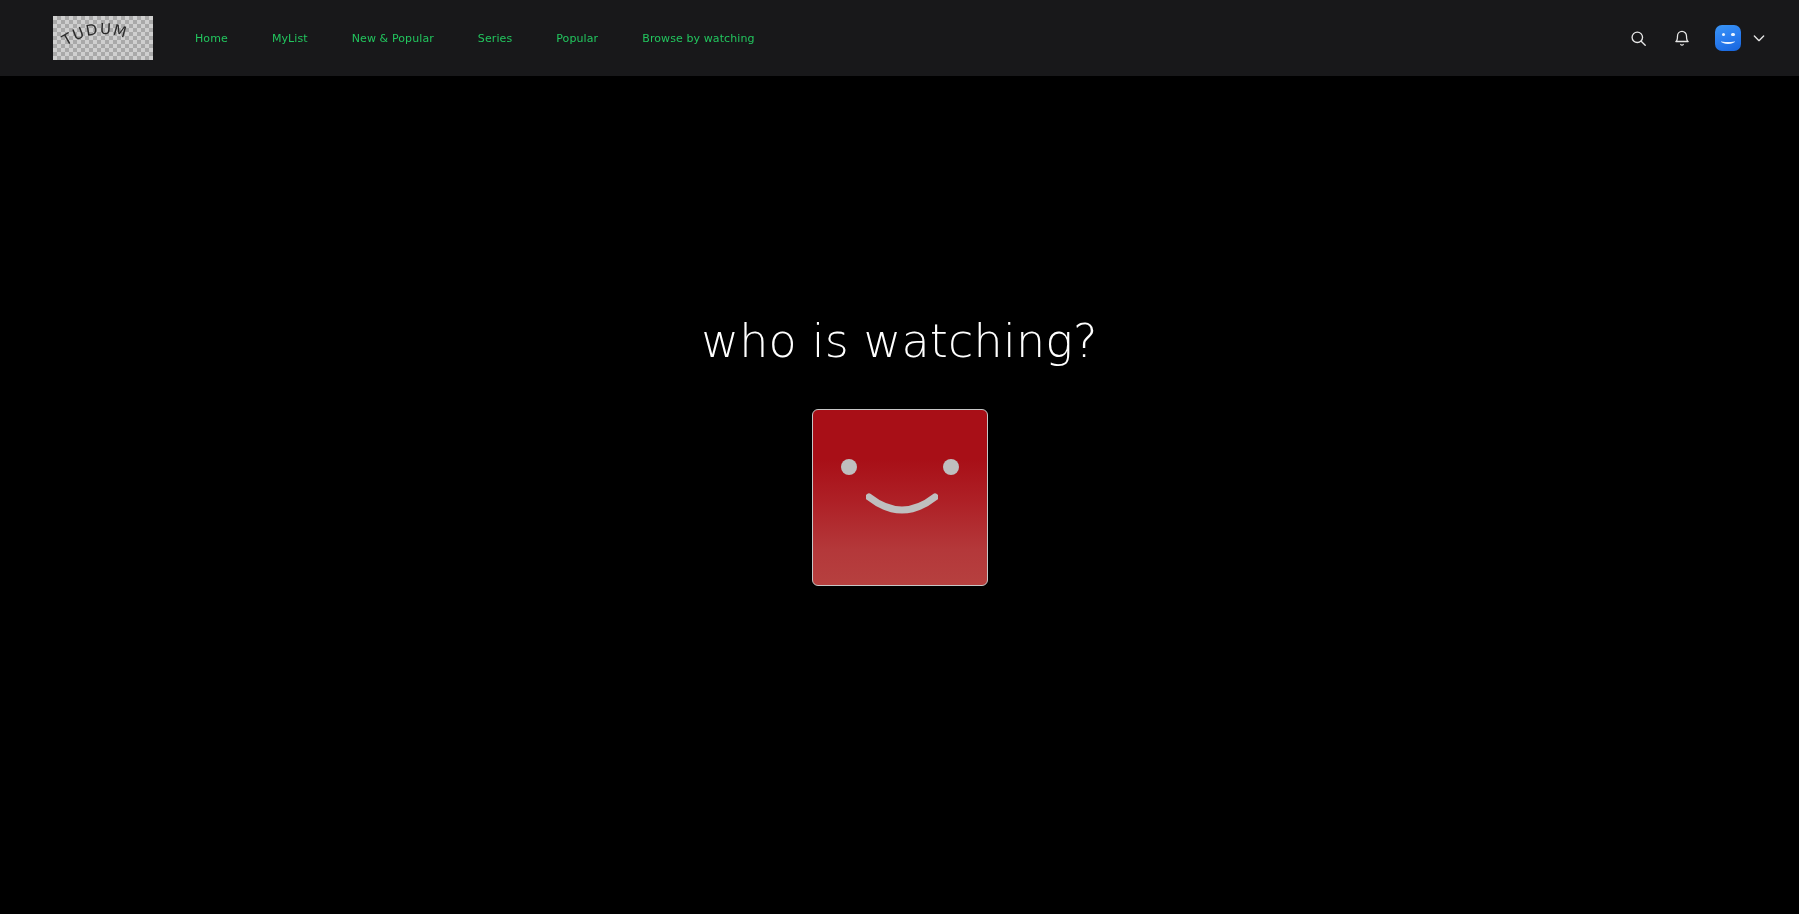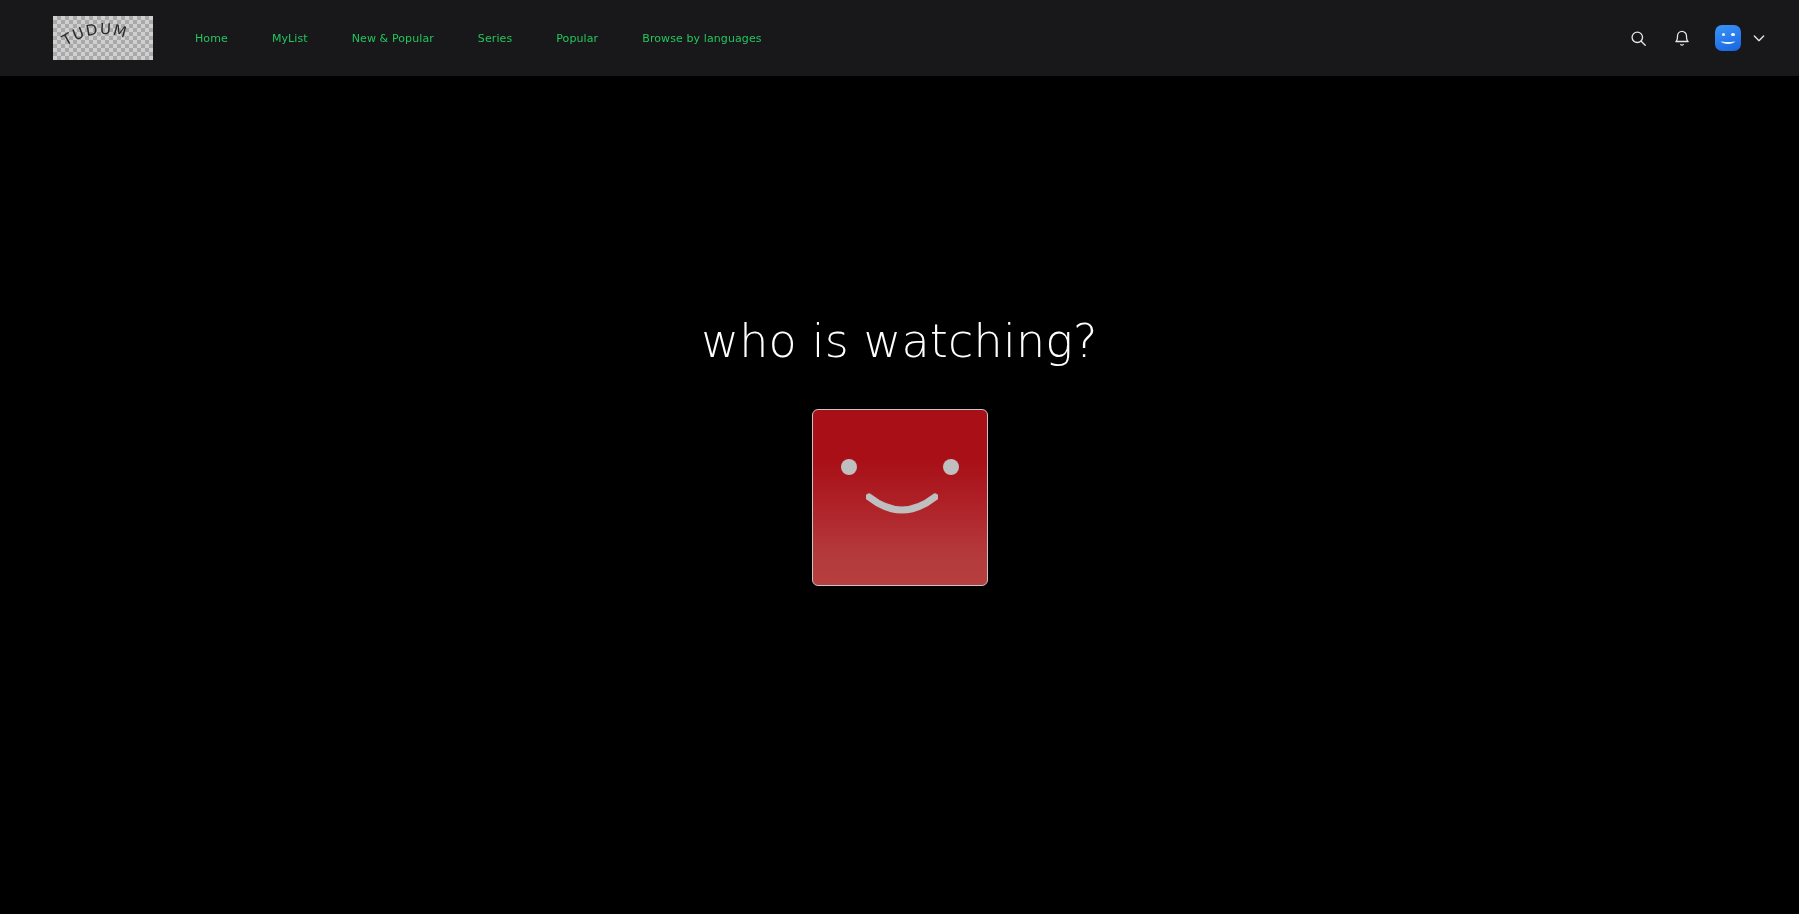--- a/index.html
+++ b/index.html
@@ -163,21 +163,21 @@
       </text>
     </svg>
   </div>
 
   <nav class="nav">
     <div class="nav-item">Home</div>
     <div class="nav-item">MyList</div>
     <div class="nav-item">New &amp; Popular</div>
     <div class="nav-item">Series</div>
     <div class="nav-item">Popular</div>
-    <div class="nav-item">Browse by languages</div>
+    <div class="nav-item">Browse by watching</div>
   </nav>
 
   <div class="header-right">
 
     <div class="icon-btn">
       <svg width="19" height="19" viewBox="0 0 24 24" fill="none" stroke="#e6e6e6" stroke-width="1.7" stroke-linecap="round">
         <circle cx="10.5" cy="10.5" r="6.6"></circle>
         <line x1="15.4" y1="15.4" x2="20.5" y2="20.5"></line>
       </svg>
     </div>

